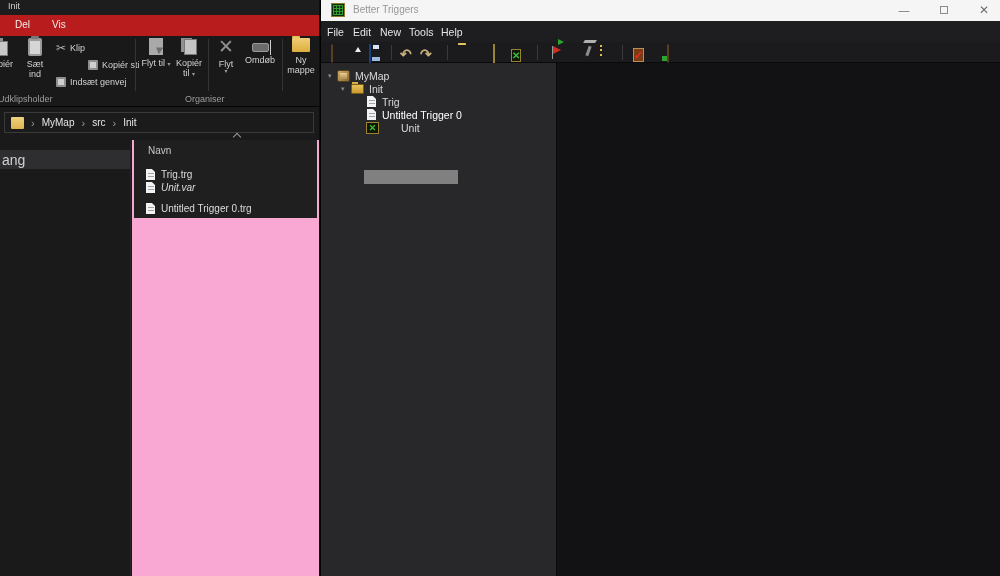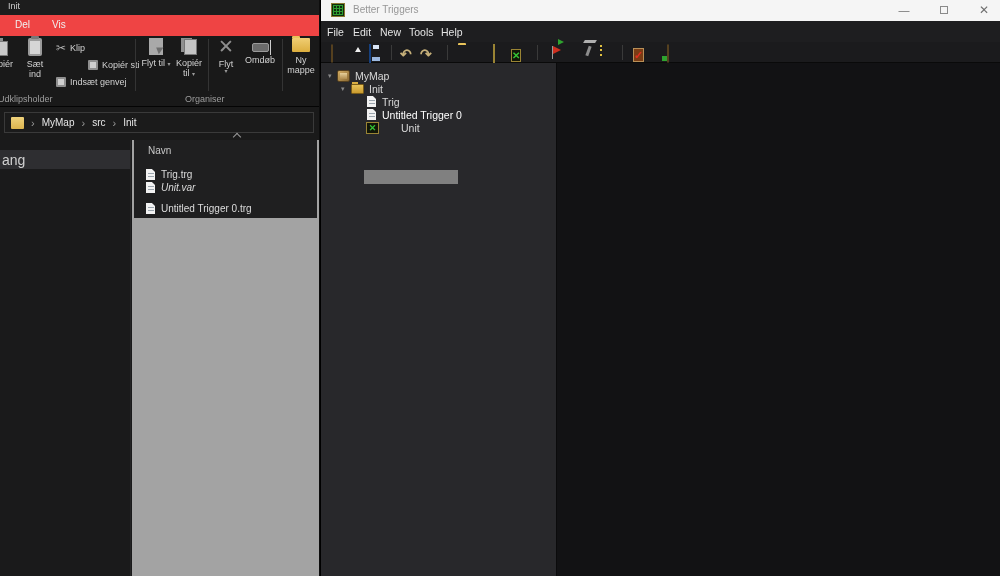--- a/index.html
+++ b/index.html
@@ -3,41 +3,41 @@
 <meta charset="utf-8">
 <style>
   html,body{margin:0;padding:0;background:#000;}
   *{box-sizing:border-box;font-family:"Liberation Sans",sans-serif;}
   .stage{position:relative;width:1000px;height:576px;background:#0d0d0d;overflow:hidden;}
 
   
   .explorer{position:absolute;left:0;top:0;width:319px;height:576px;background:#1a1a1a;overflow:hidden;}
   .ex-titlebar{position:absolute;left:0;top:0;width:100%;height:15px;background:#1d1d1d;}
   .ex-title{position:absolute;left:8px;top:1px;font-size:9px;color:#cfcfcf;}
-  .ex-tabs{position:absolute;left:0;top:15px;width:100%;height:21px;background:#ef4444;}
+  .ex-tabs{position:absolute;left:0;top:15px;width:100%;height:21px;background:#b91c1c;}
   .ex-tab{position:absolute;top:4px;font-size:10px;color:#f0f0f0;cursor:default;}
   .ex-tab.del{left:15px;}
   .ex-tab.vis{left:52px;}
   .ex-ribbon{position:absolute;left:0;top:36px;width:100%;height:58px;background:#191919;}
   .rb-big{position:absolute;top:2px;height:54px;display:flex;flex-direction:column;align-items:center;}
   .rb-big .lbl{font-size:9px;color:#d2d2d2;text-align:center;line-height:10px;margin-top:3px;}
   .rb-caret{font-size:6px;color:#9a9a9a;line-height:5px;}
   .rb-small{position:absolute;left:56px;height:15px;display:flex;align-items:center;gap:4px;}
   .rb-small .lbl{font-size:9px;color:#d2d2d2;white-space:nowrap;}
   .rb-sep{position:absolute;top:3px;width:1px;height:52px;background:#343434;}
   .ex-grouprow{position:absolute;left:0;top:94px;width:100%;height:13px;background:#191919;border-bottom:1px solid #040404;}
   .grouplbl{position:absolute;top:0;font-size:9px;color:#9d9d9d;white-space:nowrap;}
   .ex-address{position:absolute;left:4px;top:112px;width:310px;height:21px;background:#1b1b1b;border:1px solid #3a3a3a;display:flex;align-items:center;}
   .bc-chev{font-size:11px;color:#9a9a9a;margin:0 7px;}
   .bc-item{font-size:10px;color:#e6e6e6;cursor:default;}
   .ex-body{position:absolute;left:0;top:140px;width:100%;height:436px;background:#1a1a1b;}
   .ex-side{position:absolute;left:0;top:0;width:131px;height:100%;background:#1a1a1b;border-right:1px solid #242425;}
   .side-row{position:absolute;left:0;width:100%;height:19px;display:flex;align-items:center;font-size:14px;color:#d0d0d0;padding-left:2px;cursor:default;}
   .side-row.hl{background:#2e2e31;}
-  .ex-files{position:absolute;left:132px;top:0;right:0;height:100%;background:#a3a3a3;}
+  .ex-files{position:absolute;left:132px;top:0;right:0;height:100%;background:#f9a8d4;}
   .files-box{position:absolute;left:2px;top:0;right:2px;height:78px;background:#1f1f20;}
   .files-head{position:absolute;left:14px;top:5px;font-size:10px;color:#c8c8c8;cursor:default;}
   .chev-up{position:absolute;left:100px;top:-6px;width:6px;height:6px;border-left:1px solid #9a9a9a;border-top:1px solid #9a9a9a;transform:rotate(45deg);}
   .file-row{position:absolute;left:12px;height:15px;display:flex;align-items:center;gap:6px;font-size:10px;color:#dcdcdc;cursor:default;}
 
   
   .bt{position:absolute;left:320px;top:0;width:680px;height:576px;background:#131316;border-left:1px solid #000;}
   .bt-titlebar{position:absolute;left:0;top:0;width:100%;height:21px;background:#f5f5f5;}
   .bt-appicon{position:absolute;left:10px;top:3px;width:14px;height:14px;background:#0f2b0e;border:1px solid #8a7a30;
     background-image:repeating-linear-gradient(0deg,#2f9f2f 0 1px,transparent 1px 3px),repeating-linear-gradient(90deg,#2f9f2f 0 1px,transparent 1px 3px);background-size:10px 10px;background-position:1px 1px;background-repeat:no-repeat;}

